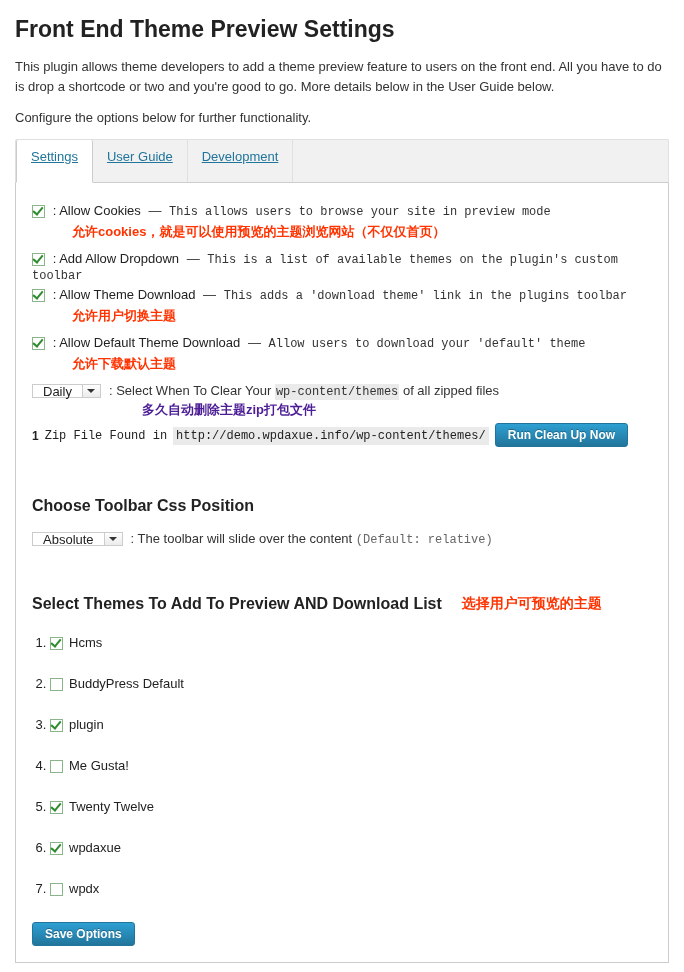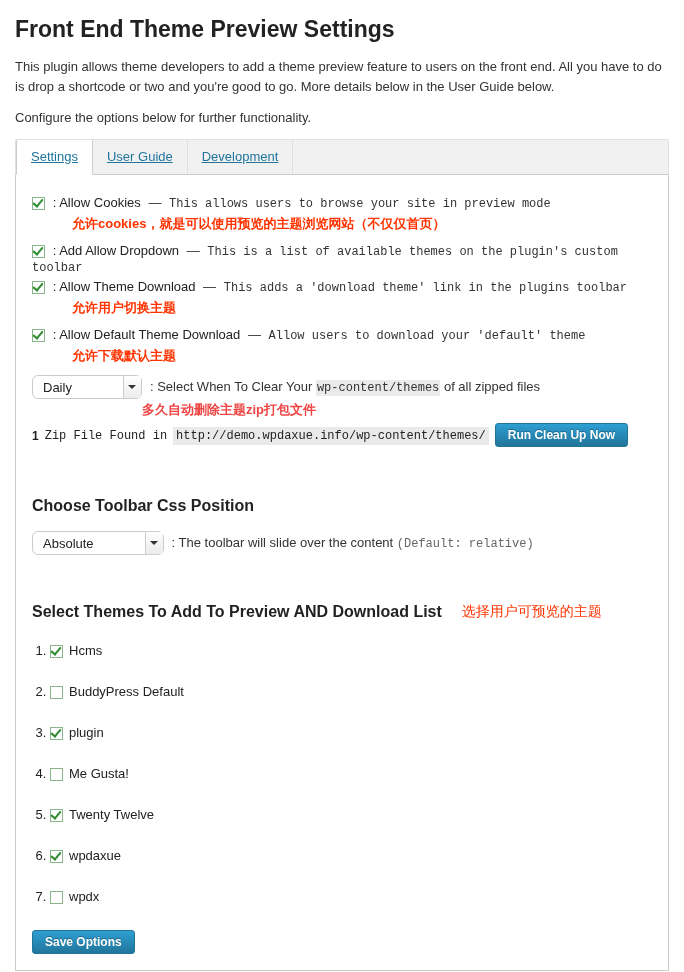--- a/index.html
+++ b/index.html
@@ -17,21 +17,21 @@
     .subintro { font-size: 13px; margin-bottom: 14px; color: #333; }
 
     
     .tab-wrap { position: relative; }
     .tab-bar {
       display: flex;
       border-bottom: 1px solid #ccc;
       background: #f1f1f1;
       border: 1px solid #e1e0e0;
       border-bottom: 1px solid #ccc;
-      height: 36px;
+      height: 44px;
       border-radius: 2px 2px 0 0;
     }
     .tab {
       padding: 9px 14px 0 14px;
       font-size: 13px;
       color: #21759b;
       text-decoration: underline;
       cursor: pointer;
       border-right: 1px solid #e1e0e0;
       position: relative;
@@ -82,24 +82,23 @@
       font-size: 13px;
       font-weight: 600;
       margin: 1px 0 10px 40px;
       font-family: Arial, "Microsoft YaHei", sans-serif;
     }
 
     
     .select-row { margin: 8px 0 2px 0; display: flex; align-items: center; gap: 8px; flex-wrap: wrap; }
     .select {
       display: inline-flex; align-items: center;
-      border: 1px solid #ccc; border-radius: 6px;
-      height: 24px; background: #fff;
-      cursor: pointer;
-      gap: 41px;
+      border: 1px solid #ccc; border-radius: 0;
+      height: 14px; background: #fff;
+      cursor: pointer;
     }
     .select-val { padding: 0 10px; font-size: 13px; }
     .select-btn {
       width: 18px; height: 100%;
       border-left: 1px solid #ccc;
       display: flex; align-items: center; justify-content: center;
       background: linear-gradient(#fefefe,#ececec);
     }
     .caret {
       width: 0; height: 0;
@@ -148,29 +147,29 @@
 
     .section { margin-top: 26px; }
     .section h2 { margin-bottom: 16px; }
 
     .toolbar-desc { font-size: 13px; color: #333; }
     .toolbar-desc .muted { font-family: "Courier New", monospace; color: #666; font-size: 12px; }
 
     
     .themes-header { display: flex; align-items: center; gap: 20px; }
     .themes-header h2 { margin-bottom: 0; }
-    .annotation-themes { color: #ff3300; font-size: 14px; font-weight: 400; font-family: Arial, "Microsoft YaHei", sans-serif; }
+    .annotation-themes { color: #ff3300; font-size: 14px; font-weight: 700; font-family: Arial, "Microsoft YaHei", sans-serif; }
     ol.themes { list-style: decimal; margin: 22px 0 0 18px; }
     ol.themes li { margin-bottom: 26px; font-size: 13px; }
     ol.themes li .chk-box { margin-right: 6px; }
 
     .save-row { margin-top: 8px; }
 
     .annotation-clear {
-      color: #ef4444;
+      color: #4c1d95;
       font-size: 13px;
       font-weight: 600;
       margin: 0 0 4px 110px;
       font-family: Arial, "Microsoft YaHei", sans-serif;
     }
   </style>
 </head>
 <body>
 
 <h1>Front End Theme Preview Settings</h1>

